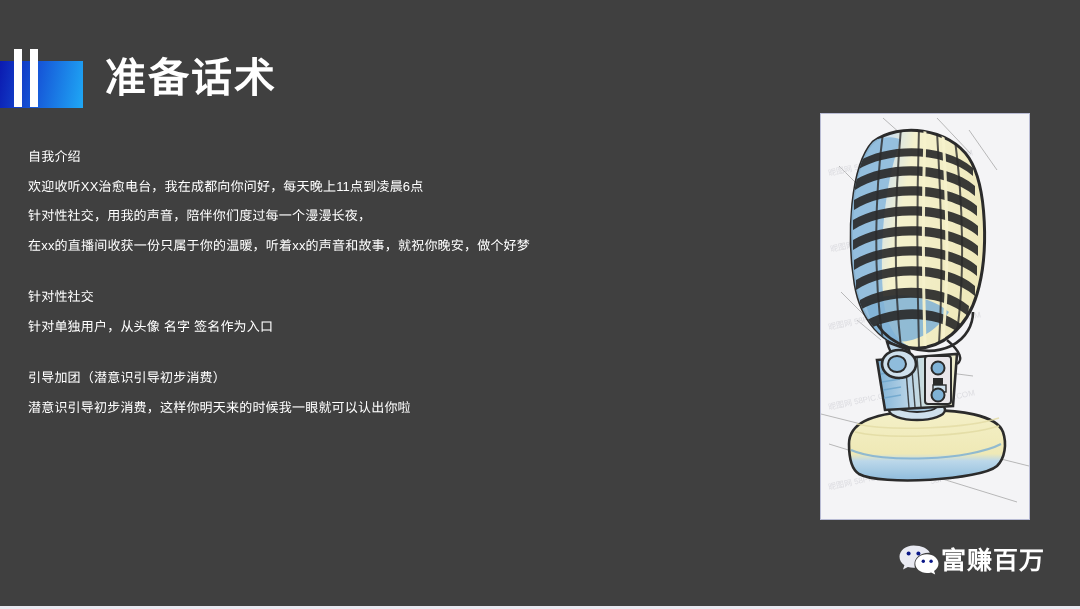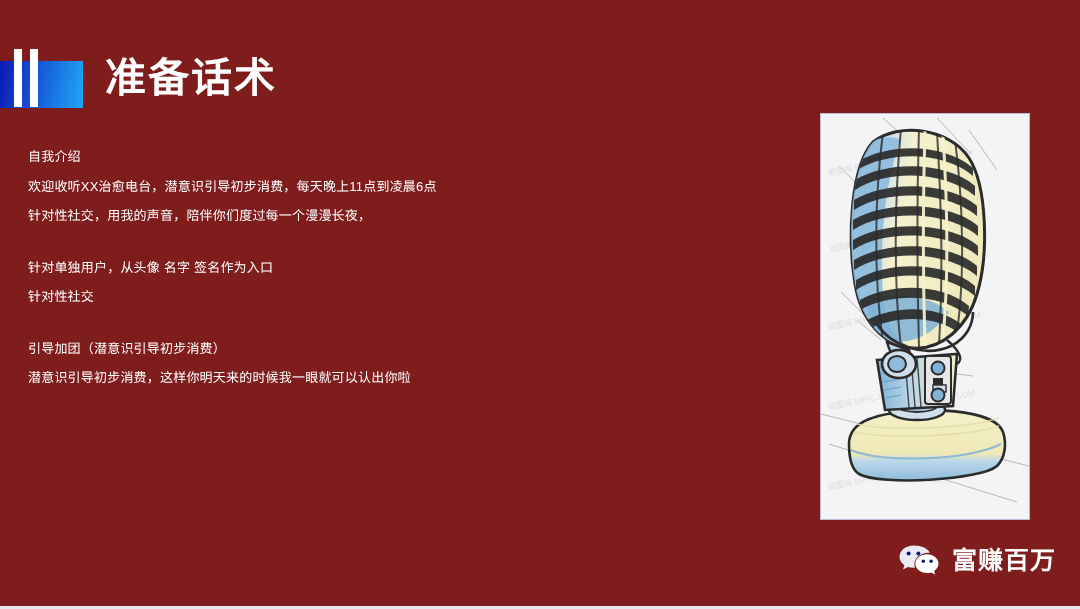--- a/index.html
+++ b/index.html
@@ -11,21 +11,21 @@
     width: 1080px;
     height: 609px;
     overflow: hidden;
     font-family: "Liberation Sans", "DejaVu Sans", sans-serif;
   }
 
   .slide {
     position: relative;
     width: 1080px;
     height: 609px;
-    background: #7f1d1d;
+    background: #404040;
     box-sizing: border-box;
     border-bottom: 3px solid #e8e8f0;
     overflow: hidden;
   }
 
   
   .title-row {
     position: absolute;
     left: 0;
     top: 45px;
@@ -91,21 +91,21 @@
   }
   .illus-panel svg { display: block; }
 
   
   .footer-logo {
     position: absolute;
     left: 898px;
     top: 543px;
     display: flex;
     align-items: center;
-    gap: 12px;
+    gap: 1px;
   }
   .wechat-icon { flex: none; display: block; }
   .footer-logo .brand {
     color: #ffffff;
     font-size: 25px;
     font-weight: bold;
     letter-spacing: 1px;
     line-height: 1;
     white-space: nowrap;
   }
@@ -120,28 +120,29 @@
       <span class="bar bar-1"></span>
       <span class="bar bar-2"></span>
     </div>
     <div class="title-text">准备话术</div>
   </div>
 
   <div class="body-copy">
 
     <div class="copy-block">
       <div class="copy-line">自我介绍</div>
-      <div class="copy-line">欢迎收听XX治愈电台，潜意识引导初步消费，每天晚上11点到凌晨6点</div>
+      <div class="copy-line">欢迎收听XX治愈电台，我在成都向你问好，每天晚上11点到凌晨6点</div>
       <div class="copy-line">针对性社交，用我的声音，陪伴你们度过每一个漫漫长夜，</div>
+      <div class="copy-line">在xx的直播间收获一份只属于你的温暖，听着xx的声音和故事，就祝你晚安，做个好梦</div>
     </div>
 
 
     <div class="copy-block">
+      <div class="copy-line">针对性社交</div>
       <div class="copy-line">针对单独用户，从头像 名字 签名作为入口</div>
-      <div class="copy-line">针对性社交</div>
     </div>
 
     <div class="copy-block">
       <div class="copy-line">引导加团（潜意识引导初步消费）</div>
       <div class="copy-line">潜意识引导初步消费，这样你明天来的时候我一眼就可以认出你啦</div>
     </div>
 
   </div>
 
   <div class="illus-panel">

